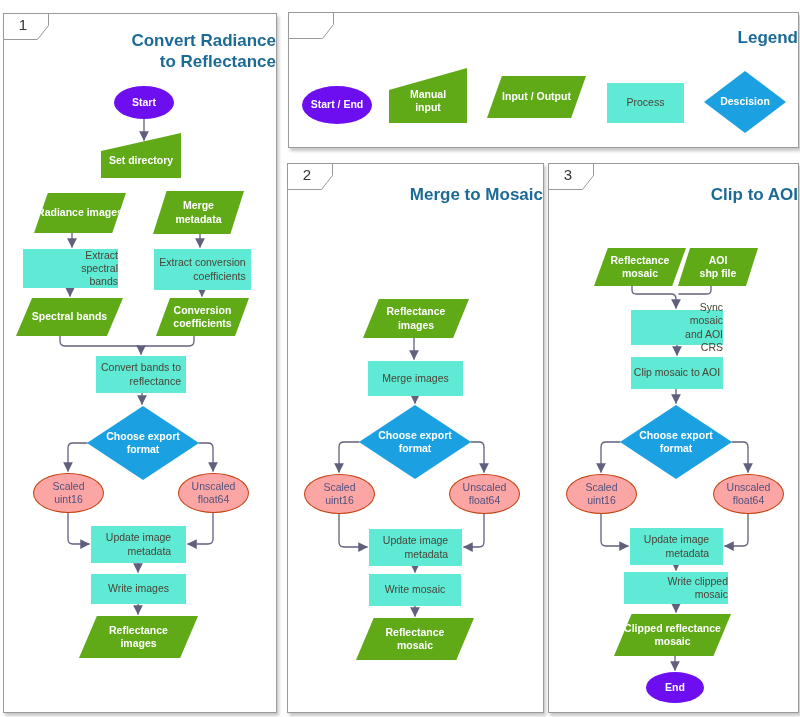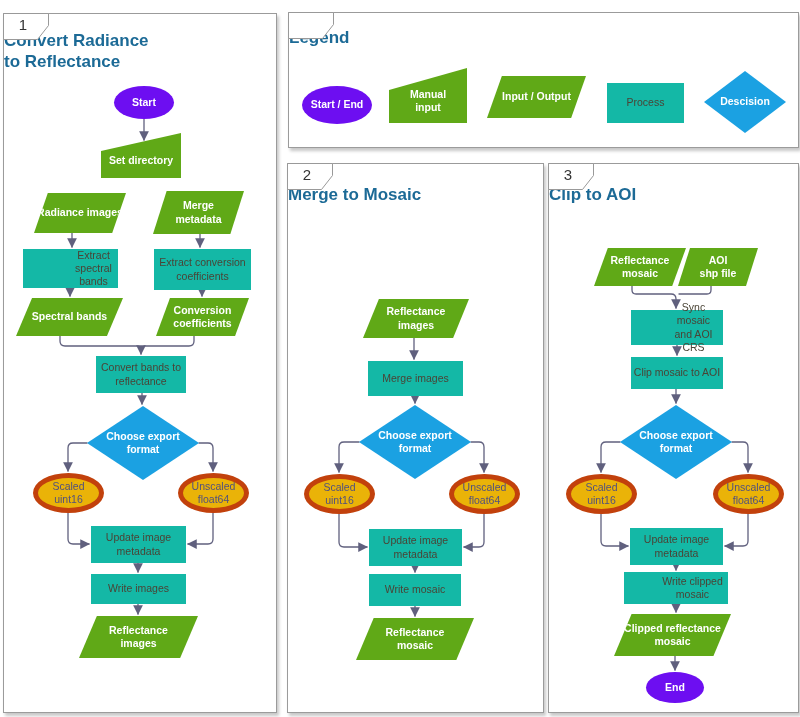--- a/index.html
+++ b/index.html
@@ -6,34 +6,34 @@
   #stage{position:relative;width:800px;height:717px;background:#ffffff;overflow:hidden;
          font-family:"Liberation Sans",sans-serif;}
   .panel{position:absolute;background:#ffffff;border:1px solid #9b9b9b;
          box-shadow:2px 3px 3px rgba(0,0,0,0.22);}
   .edges{position:absolute;left:0;top:0;pointer-events:none;overflow:visible;}
   .edge{fill:none;stroke:#60607E;stroke-width:1.3;stroke-linecap:round;}
   .tab{position:absolute;left:-1px;top:-1px;width:46px;height:27px;z-index:5;}
   .tab svg{position:absolute;left:0;top:0;}
   .tab-label{position:absolute;left:0;top:3px;width:40px;text-align:center;
              font-size:15px;color:#333333;}
-  .panel-title{position:absolute;left:0;right:0;text-align:left;color:#1C6A96;
+  .panel-title{position:absolute;left:0;right:0;text-align:right;color:#1C6A96;
                font-size:17px;font-weight:bold;line-height:1.25;white-space:pre-line;}
   .node{position:absolute;display:flex;align-items:center;justify-content:center;
         text-align:center;font-size:10.5px;line-height:1.25;white-space:pre-line;
         box-sizing:border-box;}
   .startend{background:#6D0EF1;border-radius:50%;color:#ffffff;font-weight:bold;}
   .manual{background:#60A917;color:#ffffff;font-weight:bold;
           clip-path:polygon(0 40%,100% 0,100% 100%,0 100%);padding-top:11px;}
   .io{background:#60A917;color:#ffffff;font-weight:bold;
       clip-path:polygon(15% 0,100% 0,85% 100%,0 100%);}
-  .process{background:#14b8a6;color:#4A4436;}
+  .process{background:#5eead4;color:#4A4436;text-align:right;}
   .decision{background:#1BA1E2;color:#ffffff;font-weight:bold;
             clip-path:polygon(50% 0,100% 50%,50% 100%,0 50%);}
-  .branch{background:#eab308;border:5px solid #c2410c;border-radius:50%;color:#51517E;}
+  .branch{background:#fca5a5;border:1px solid #c2410c;border-radius:50%;color:#51517E;}
   .t1{top:16px;} .t2{top:14px;} .t3{top:20px;}
 </style>
 </head>
 <body>
 
 <div id="stage">
 
   <svg width="0" height="0" style="position:absolute">
     <defs>
       <marker id="arrh" viewBox="0 0 10 10" refX="9" refY="5" markerWidth="7.5" markerHeight="7.5" orient="auto-start-reverse">

